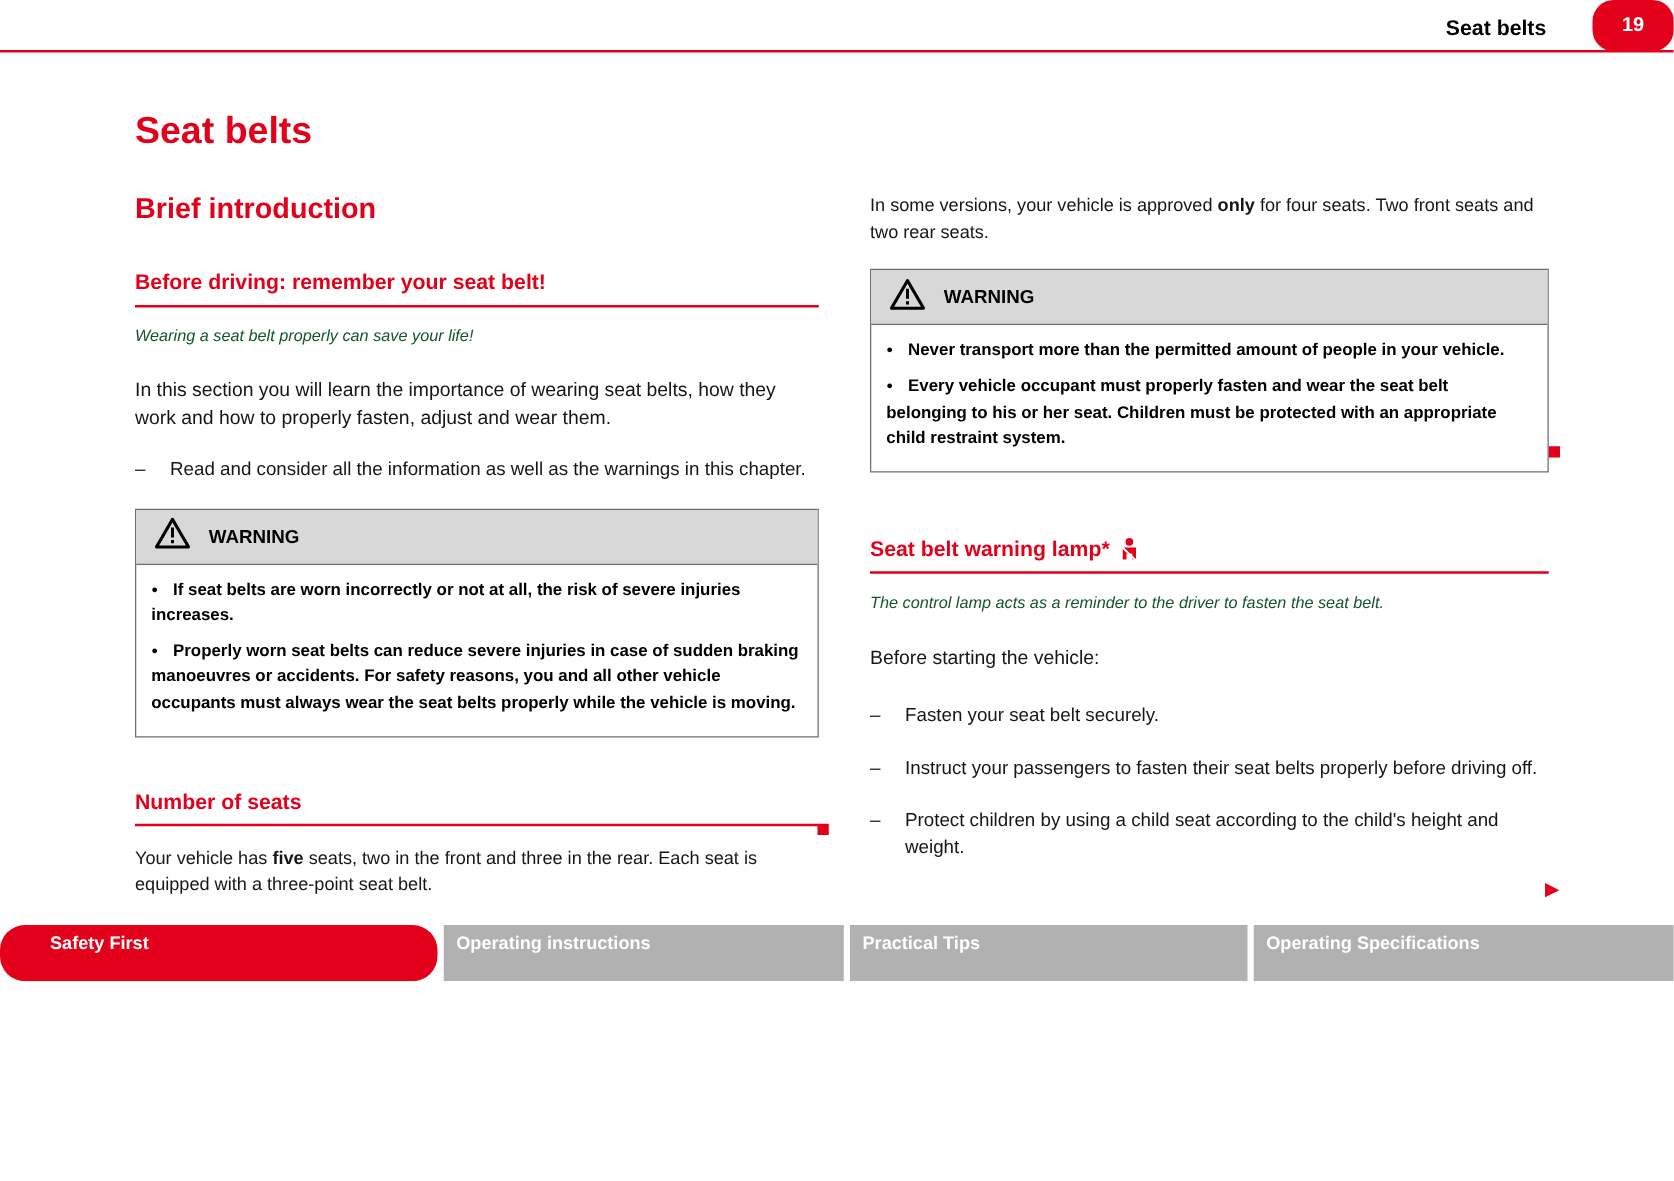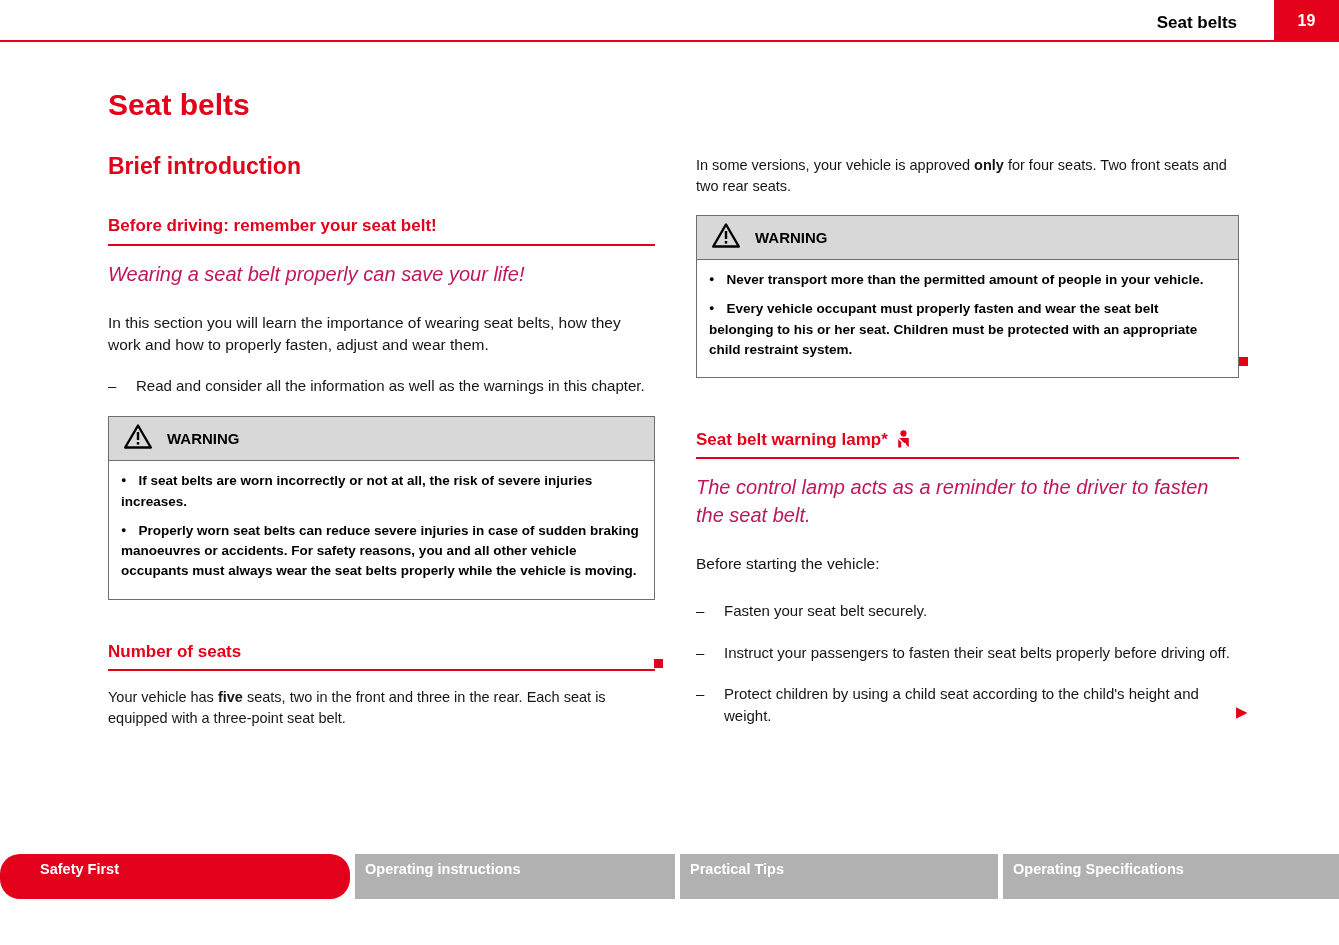--- a/index.html
+++ b/index.html
@@ -12,21 +12,21 @@
   * { box-sizing: border-box; }
   html, body { margin: 0; padding: 0; }
   body {
     font-family: "Liberation Sans", sans-serif;
     background: #ffffff;
     color: var(--text-color);
   }
   .page {
     position: relative;
     width: 1339px;
-    height: 899px;
+    height: 785px;
     background: #ffffff;
     overflow: hidden;
   }
 
   
   .header-title {
     position: absolute;
     top: 13px;
     right: 102px;
     font-size: 17px;
@@ -39,20 +39,21 @@
     right: 0;
     width: 65px;
     height: 41px;
     background: var(--accent-red);
     color: #fff;
     font-size: 16px;
     font-weight: bold;
     display: flex;
     align-items: center;
     justify-content: center;
+    border-radius: 17px;
   }
   .header-rule {
     position: absolute;
     top: 40px;
     left: 0;
     width: 1339px;
     height: 2px;
     background: var(--accent-red);
   }
 
@@ -91,24 +92,24 @@
     line-height: 1.2;
     font-weight: bold;
     color: var(--accent-red);
     border-bottom: 2px solid var(--accent-red);
     display: flex;
     align-items: center;
     gap: 8px;
   }
   p.lead {
     margin: 14px 0 24px 0;
-    font-size: 20px;
+    font-size: 13px;
     line-height: 1.4;
     font-style: italic;
-    color: #be185d;
+    color: #14532d;
   }
   p.body-para {
     margin: 0 0 18px 0;
     font-size: 15.5px;
     line-height: 1.45;
   }
   .dash-item {
     position: relative;
     margin: 0 0 20px 0;
     padding-left: 28px;

